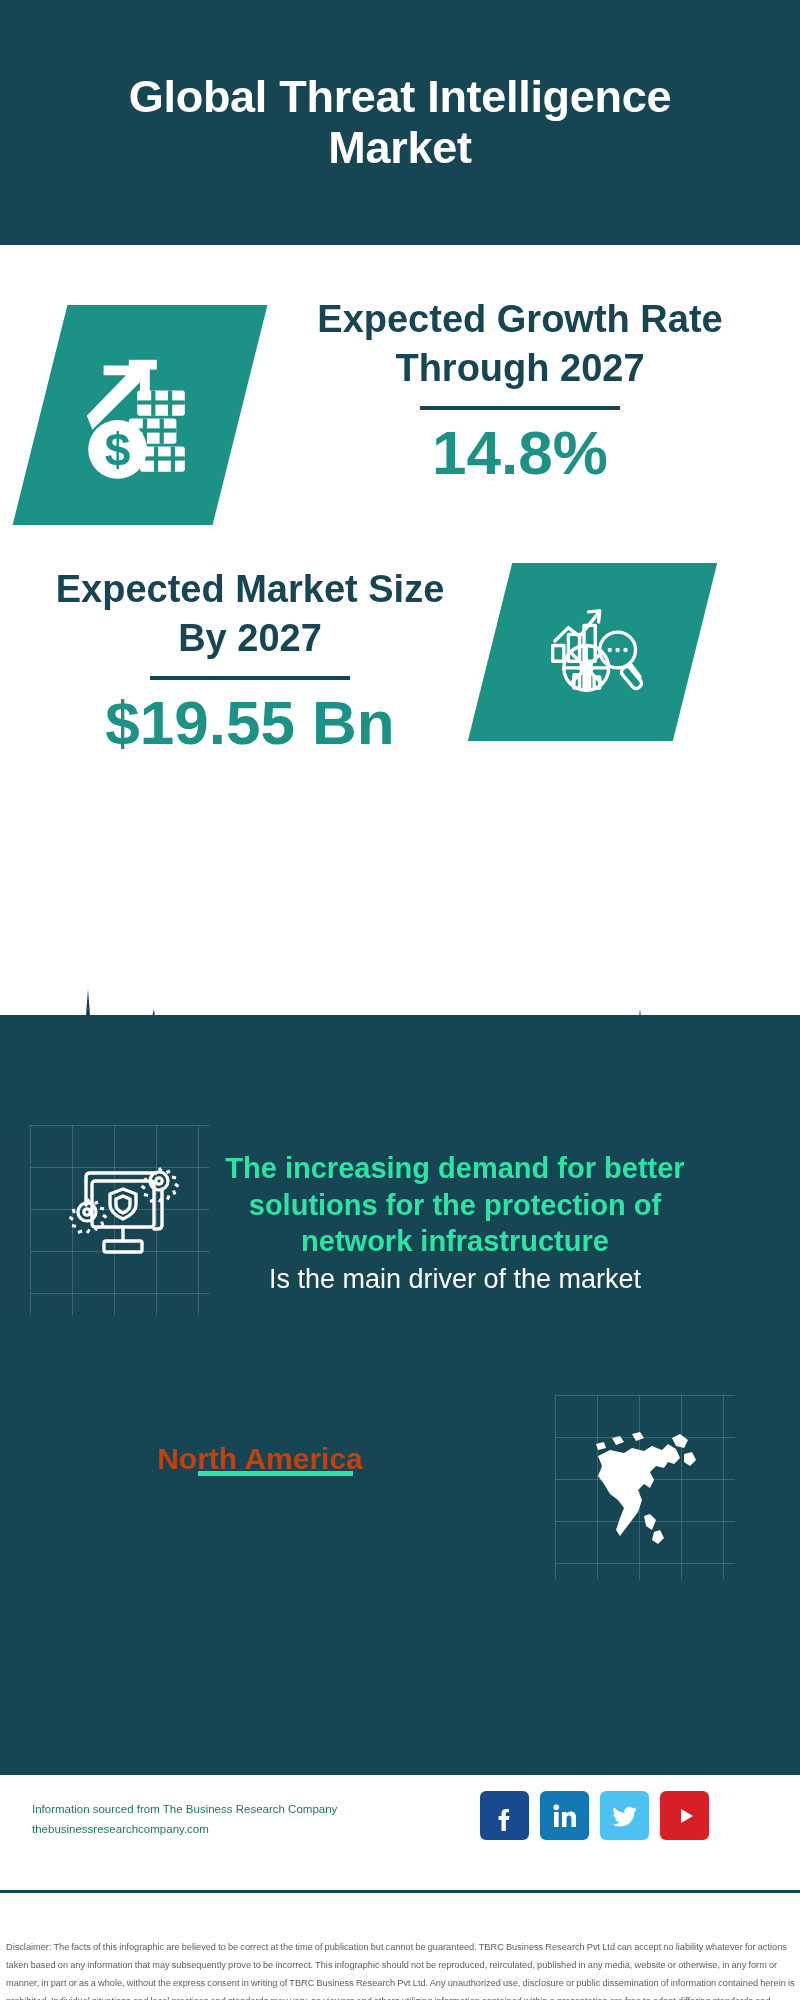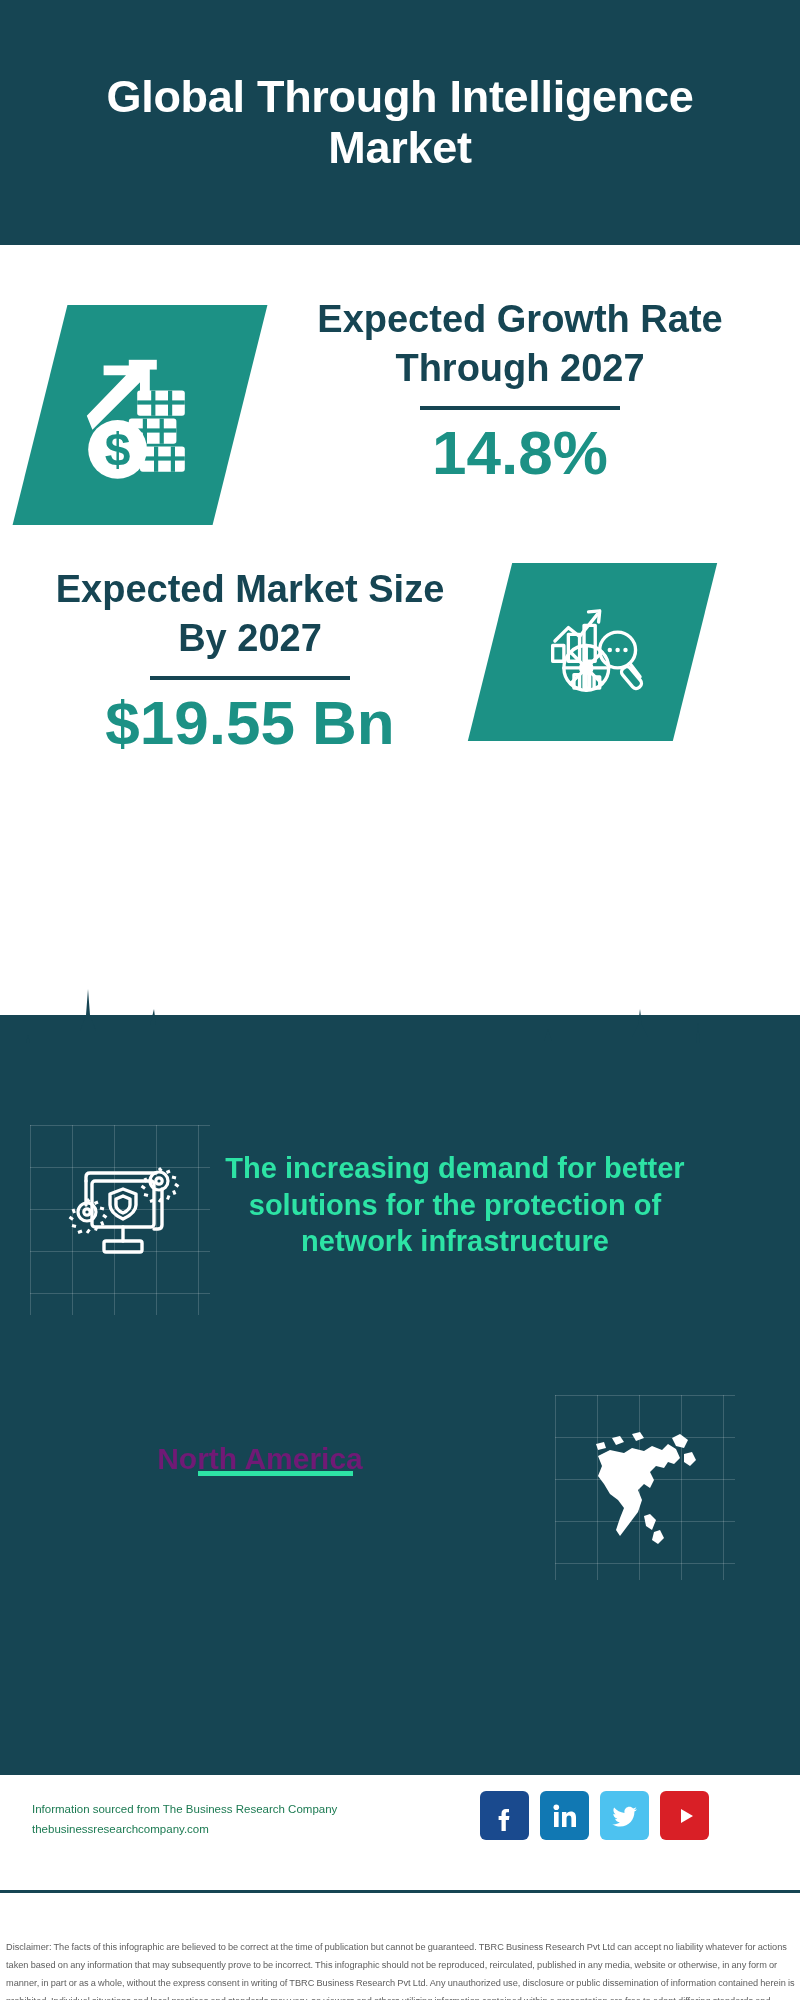--- a/index.html
+++ b/index.html
@@ -107,21 +107,21 @@
     color:#ffffff; font-size:27px; font-weight:normal; line-height:1.3; margin-top:2px;
   }
   .driver-rule {
     position:absolute; left:198px; top:1471px; width:155px; height:5px; background:#2DE3A5;
   }
 
   
   .region-text {
     position:absolute; left:45px; top:1440px; width:430px; text-align:center;
   }
-  .region-main { color:#701a75; font-size:30px; font-weight:bold; line-height:1.25; }
+  .region-main { color:#c2410c; font-size:30px; font-weight:bold; line-height:1.25; }
   .region-sub { color:#ffffff; font-size:28px; font-weight:normal; line-height:1.3; }
   .region-map { position:absolute; left:580px; top:1420px; width:135px; height:135px; }
 
   
   .footer {
     position:absolute; top:1775px; left:0; width:800px; height:115px; background:#ffffff;
   }
   .source-block { position:absolute; left:32px; top:24px; width:420px; }
   .source-line {
     color:#1C7A52; font-size:11.5px; line-height:1.75; white-space:nowrap;
@@ -145,21 +145,21 @@
     color:#5d5d5d; font-size:9.2px; line-height:1.95;
     text-align:left; word-spacing:-0.4px;margin-top:39px;
   }
 </style>
 </head>
 <body>
 
 <div class="infographic">
 
   <div class="header">
-    <div class="header-title">Global Through Intelligence Market</div>
+    <div class="header-title">Global Threat Intelligence Market</div>
   </div>
 
   <div class="stat1">
     <div class="para-badge badge1">
       <div class="icon-inner">
         <svg width="140" height="140" viewBox="0 0 100 100">
           <g fill="#ffffff">
             <path d="M12 60 L48 24 L48 14 L20 14 L20 21 L36 21 L8 50 Z" transform="translate(4,2)"></path>
             <path d="M50 18 L50 38 L57 38 L57 18 Z"></path>
             <path d="M42 12 L62 12 L62 19 L42 19 Z"></path>
@@ -261,20 +261,21 @@
       <g fill="none" stroke="#ffffff" stroke-width="3.2">
         <circle cx="35" cy="57" r="9"></circle>
         <circle cx="35" cy="57" r="3.2"></circle>
         <path d="M35 44 l2.5 3 m5 1.5 l3.5-1.5 m2 6 l4 1 m-1 6 l3.5 2.5 m-5 4 l1.5 4 m-6 1 l-1.5 4 m-6-1 l-2.5 3.5 m-5-2 l-4 1.5 m-2-6 l-4-1 m1-6 l-3.5-2.5 m5-4 l-1.5-4" stroke-width="3"></path>
       </g>
     </svg>
   </div>
 
   <div class="driver-text">
     <div class="driver-main">The increasing demand for better solutions for the protection of network infrastructure</div>
+    <div class="driver-sub">Is the main driver of the market</div>
   </div>
   <div class="driver-rule"></div>
 
   <div class="region-text">
     <div class="region-main">North America</div>
   </div>
   <div class="region-map">
     <svg width="135" height="135" viewBox="0 0 135 135">
       <g fill="#ffffff">
         <path d="M18 36 L30 30 L44 33 L52 28 L64 31 L72 26 L82 30 L88 24 L96 29 L100 38 L94 44 L88 42 L84 48 L76 46 L70 52 L74 60 L70 68 L64 64 L58 70 L62 80 L58 92 L52 100 L46 108 L40 116 L36 110 L40 98 L44 88 L38 80 L30 74 L24 64 L18 56 L22 46 Z"></path>

